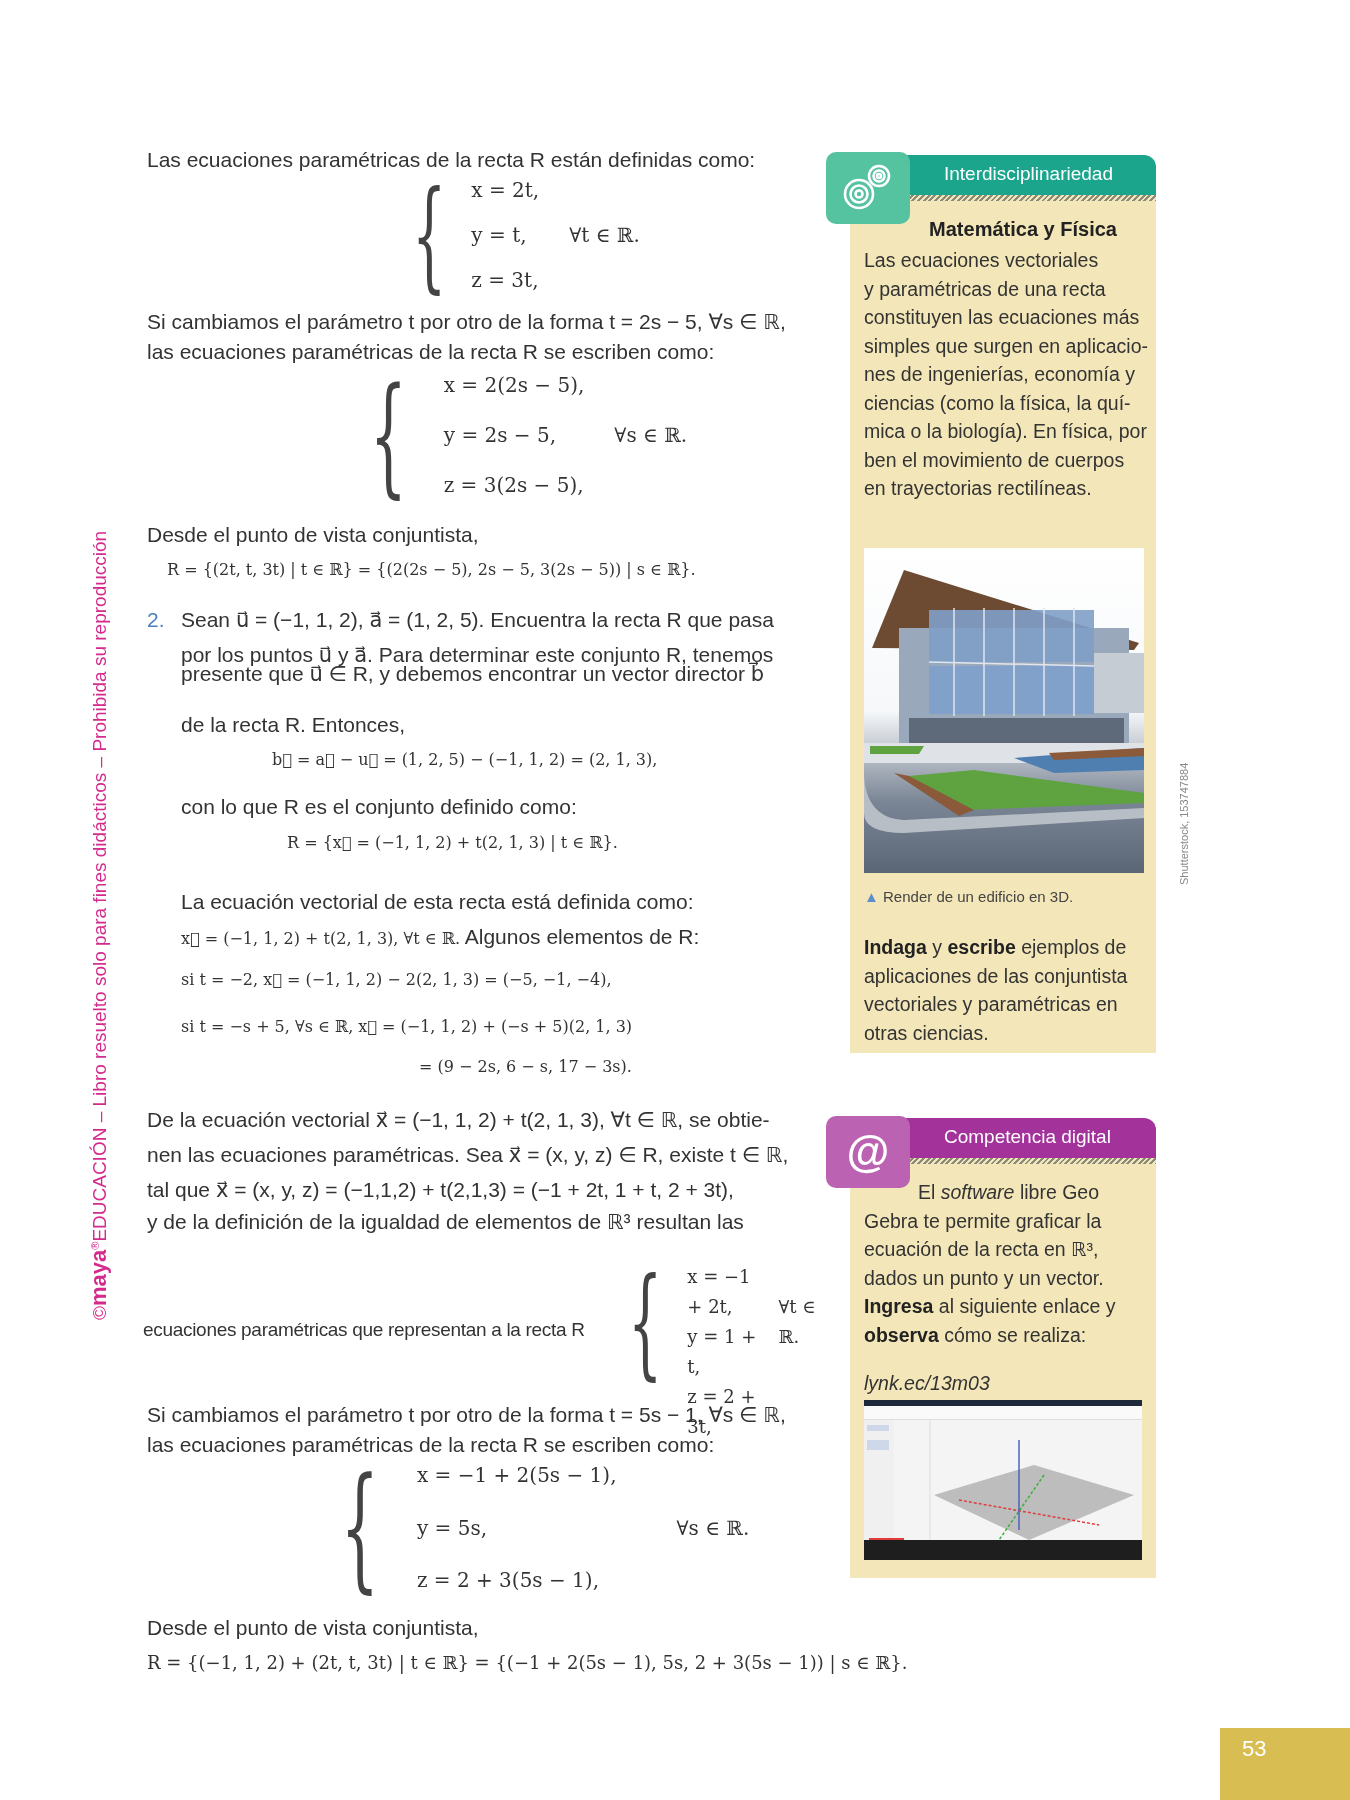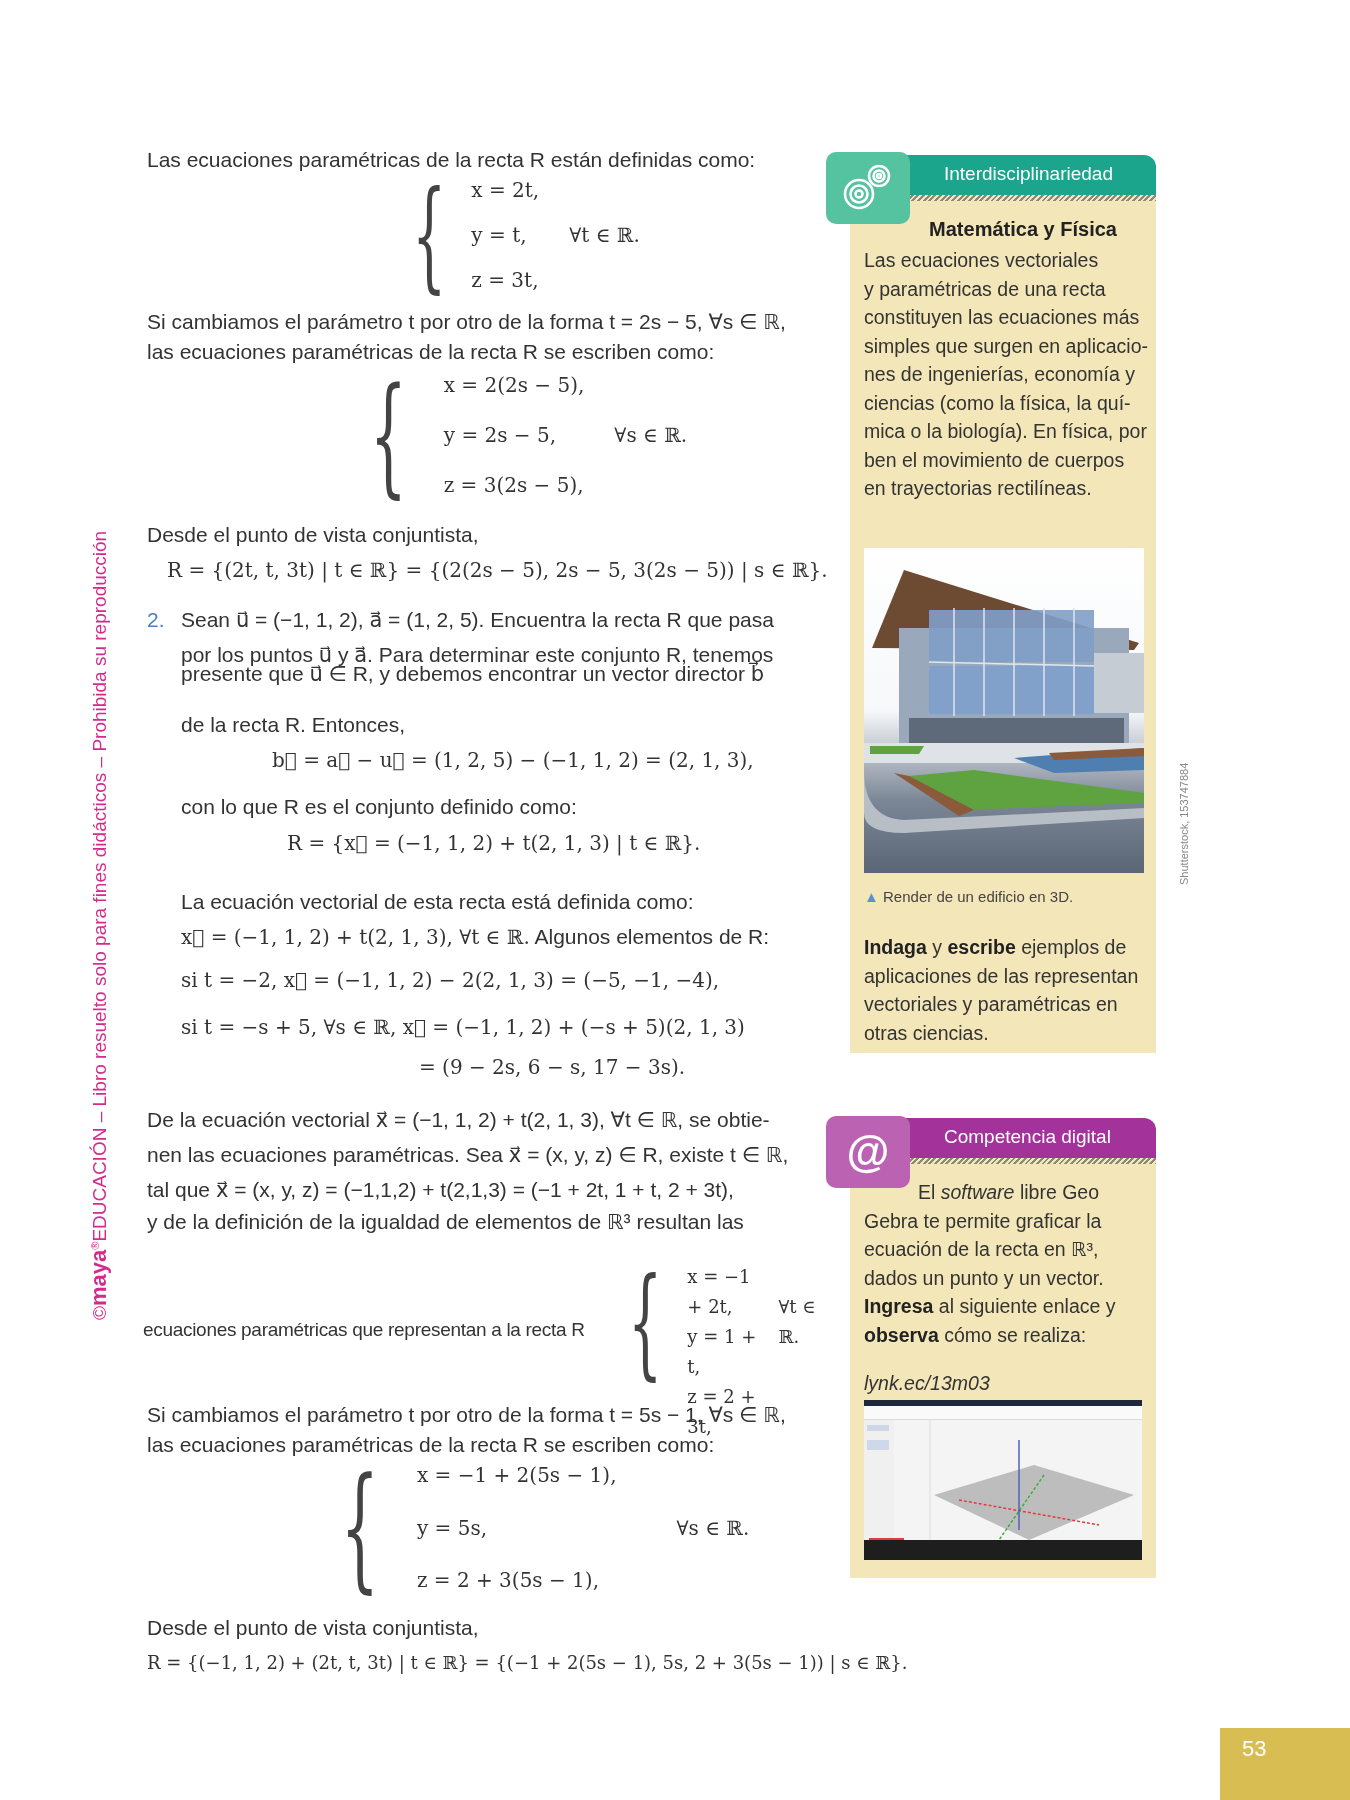--- a/index.html
+++ b/index.html
@@ -8,21 +8,21 @@
 
   .side-banner {
     position: absolute; left: 86px; top: 1320px;
     transform-origin: 0 0; transform: rotate(-90deg);
     white-space: nowrap; font-size: 19px; color: #d42a8c;
   }
   .side-banner .brand { font-weight: bold; font-size: 22px; }
 
   .main { position: absolute; left: 147px; top: 0; width: 670px; font-size: 21px; line-height: 30px; }
   .p { position: absolute; left: 0; white-space: nowrap; }
-  .math { font-family: "DejaVu Serif", serif; font-style: normal; font-size: 20px; }
+  .math { font-family: "DejaVu Serif", serif; font-style: normal; font-size: 16px; }
   .sys { position: absolute; display: flex; align-items: stretch; }
   .brace { font-family: "DejaVu Serif", serif; font-weight: lighter; color: #444; display: flex; align-items: center; transform-origin: center; }
   .sys-lines { display: flex; flex-direction: column; justify-content: space-between; font-family: "DejaVu Serif", serif; font-size: 20px; padding-left: 4px; }
   .sys-quant { font-family: "DejaVu Serif", serif; font-size: 20px; display: flex; align-items: center; padding-left: 40px; }
   .num { color: #4a7fc4; }
   .ind { position: absolute; left: 34px; white-space: nowrap; }
 
   .box { position: absolute; left: 850px; width: 306px; background: #f3e6b8; }
   .box-head { position: absolute; height: 40px; border-radius: 0 12px 0 0; }
   .box-head .title { position: absolute; left: 72px; top: 8px; color: #fff; font-weight: normal; font-size: 19px; white-space: nowrap; margin-left: 32px; }
@@ -177,21 +177,21 @@
       <path d="M0,222 Q0,270 40,272 L280,260 L280,270 L40,285 Q0,285 0,265 Z" fill="#b8bec6"></path>
       <polygon points="6,198 60,198 55,206 6,206" fill="#5fa340"></polygon>
     </svg>
   </div>
   <div style="position:absolute; left:14px; top:700px; font-size:15px; color:#444; white-space:nowrap">
     <span style="color:#5b8fd0">▲</span>
     <span>Render de un edificio en 3D.</span>
   </div>
   <div class="box-text" style="top:745px">
     <div><b>Indaga</b><span> y </span><b>escribe</b><span> ejemplos de</span></div>
-    <div>aplicaciones de las representan</div>
+    <div>aplicaciones de las conjuntista</div>
     <div>vectoriales y paramétricas en</div>
     <div>otras ciencias.</div>
   </div>
 </div>
 <div class="credit">Shutterstock, 153747884</div>
 
 <div class="box" style="top:1150px; height:428px">
   <div class="box-head" style="left:-10px; top:-32px; width:316px; background:#a3329a">
     <span class="title">Competencia digital</span>
     <span class="hatch"></span>

